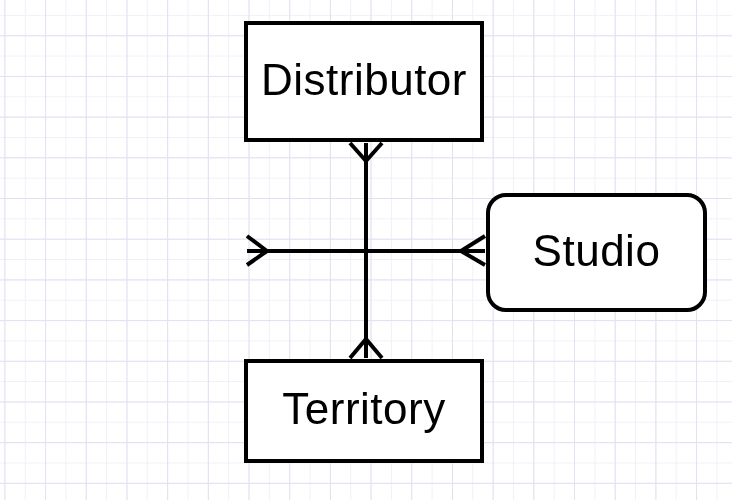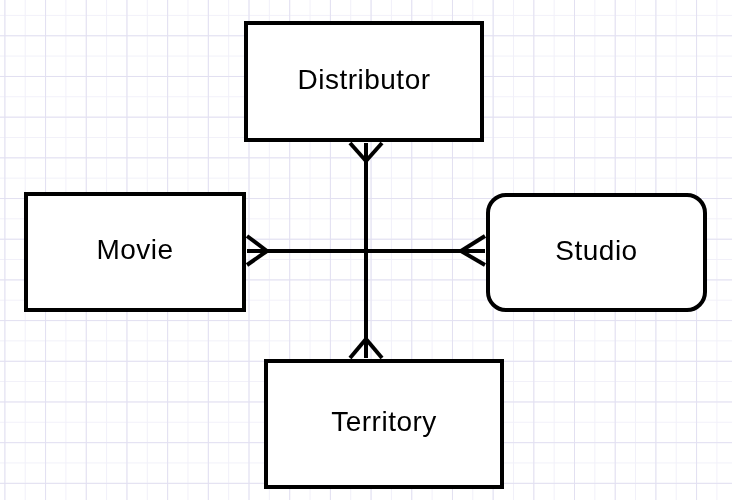--- a/index.html
+++ b/index.html
@@ -44,21 +44,21 @@
     position: absolute;
     box-sizing: border-box;
     background: var(--box-fill, #ffffff);
     border: 4px solid var(--stroke, #000000);
     display: flex;
     align-items: center;
     justify-content: center;
     pointer-events: auto;
   }
   .entity-label {
-    font-size: 28px;
+    font-size: 44px;
     letter-spacing: 0.5px;
     color: var(--stroke, #000000);
     line-height: 1;
     white-space: nowrap;
     transform: translateY(-2px);
   }
 </style>
 </head>
 <body>
 
@@ -76,23 +76,20 @@
         <line x1="247" y1="236" x2="267" y2="251"></line>
         <line x1="247" y1="265" x2="267" y2="251"></line>
         <line x1="485" y1="236" x2="461" y2="251"></line>
         <line x1="485" y1="265" x2="461" y2="251"></line>
       </g>
     </svg>
   <div class="nodes-layer">
       <div class="entity-node" style="left: 244px; top: 21px; width: 240px; height: 121px;">
         <span class="entity-label">Distributor</span>
       </div>
-      <div class="entity-node" style="left: 24px; top: 192px; width: 222px; height: 120px;">
-        <span class="entity-label">Movie</span>
-      </div>
       <div class="entity-node" style="left: 486px; top: 193px; width: 221px; height: 119px; border-radius: 20px;">
         <span class="entity-label">Studio</span>
       </div>
-      <div class="entity-node" style="left: 244px; top: 359px; width: 240px; height: 130px; margin-left: 20px;">
+      <div class="entity-node" style="left: 244px; top: 359px; width: 240px; height: 104px;">
         <span class="entity-label">Territory</span>
       </div>
     </div>
 </div>
 
 </body></html>

